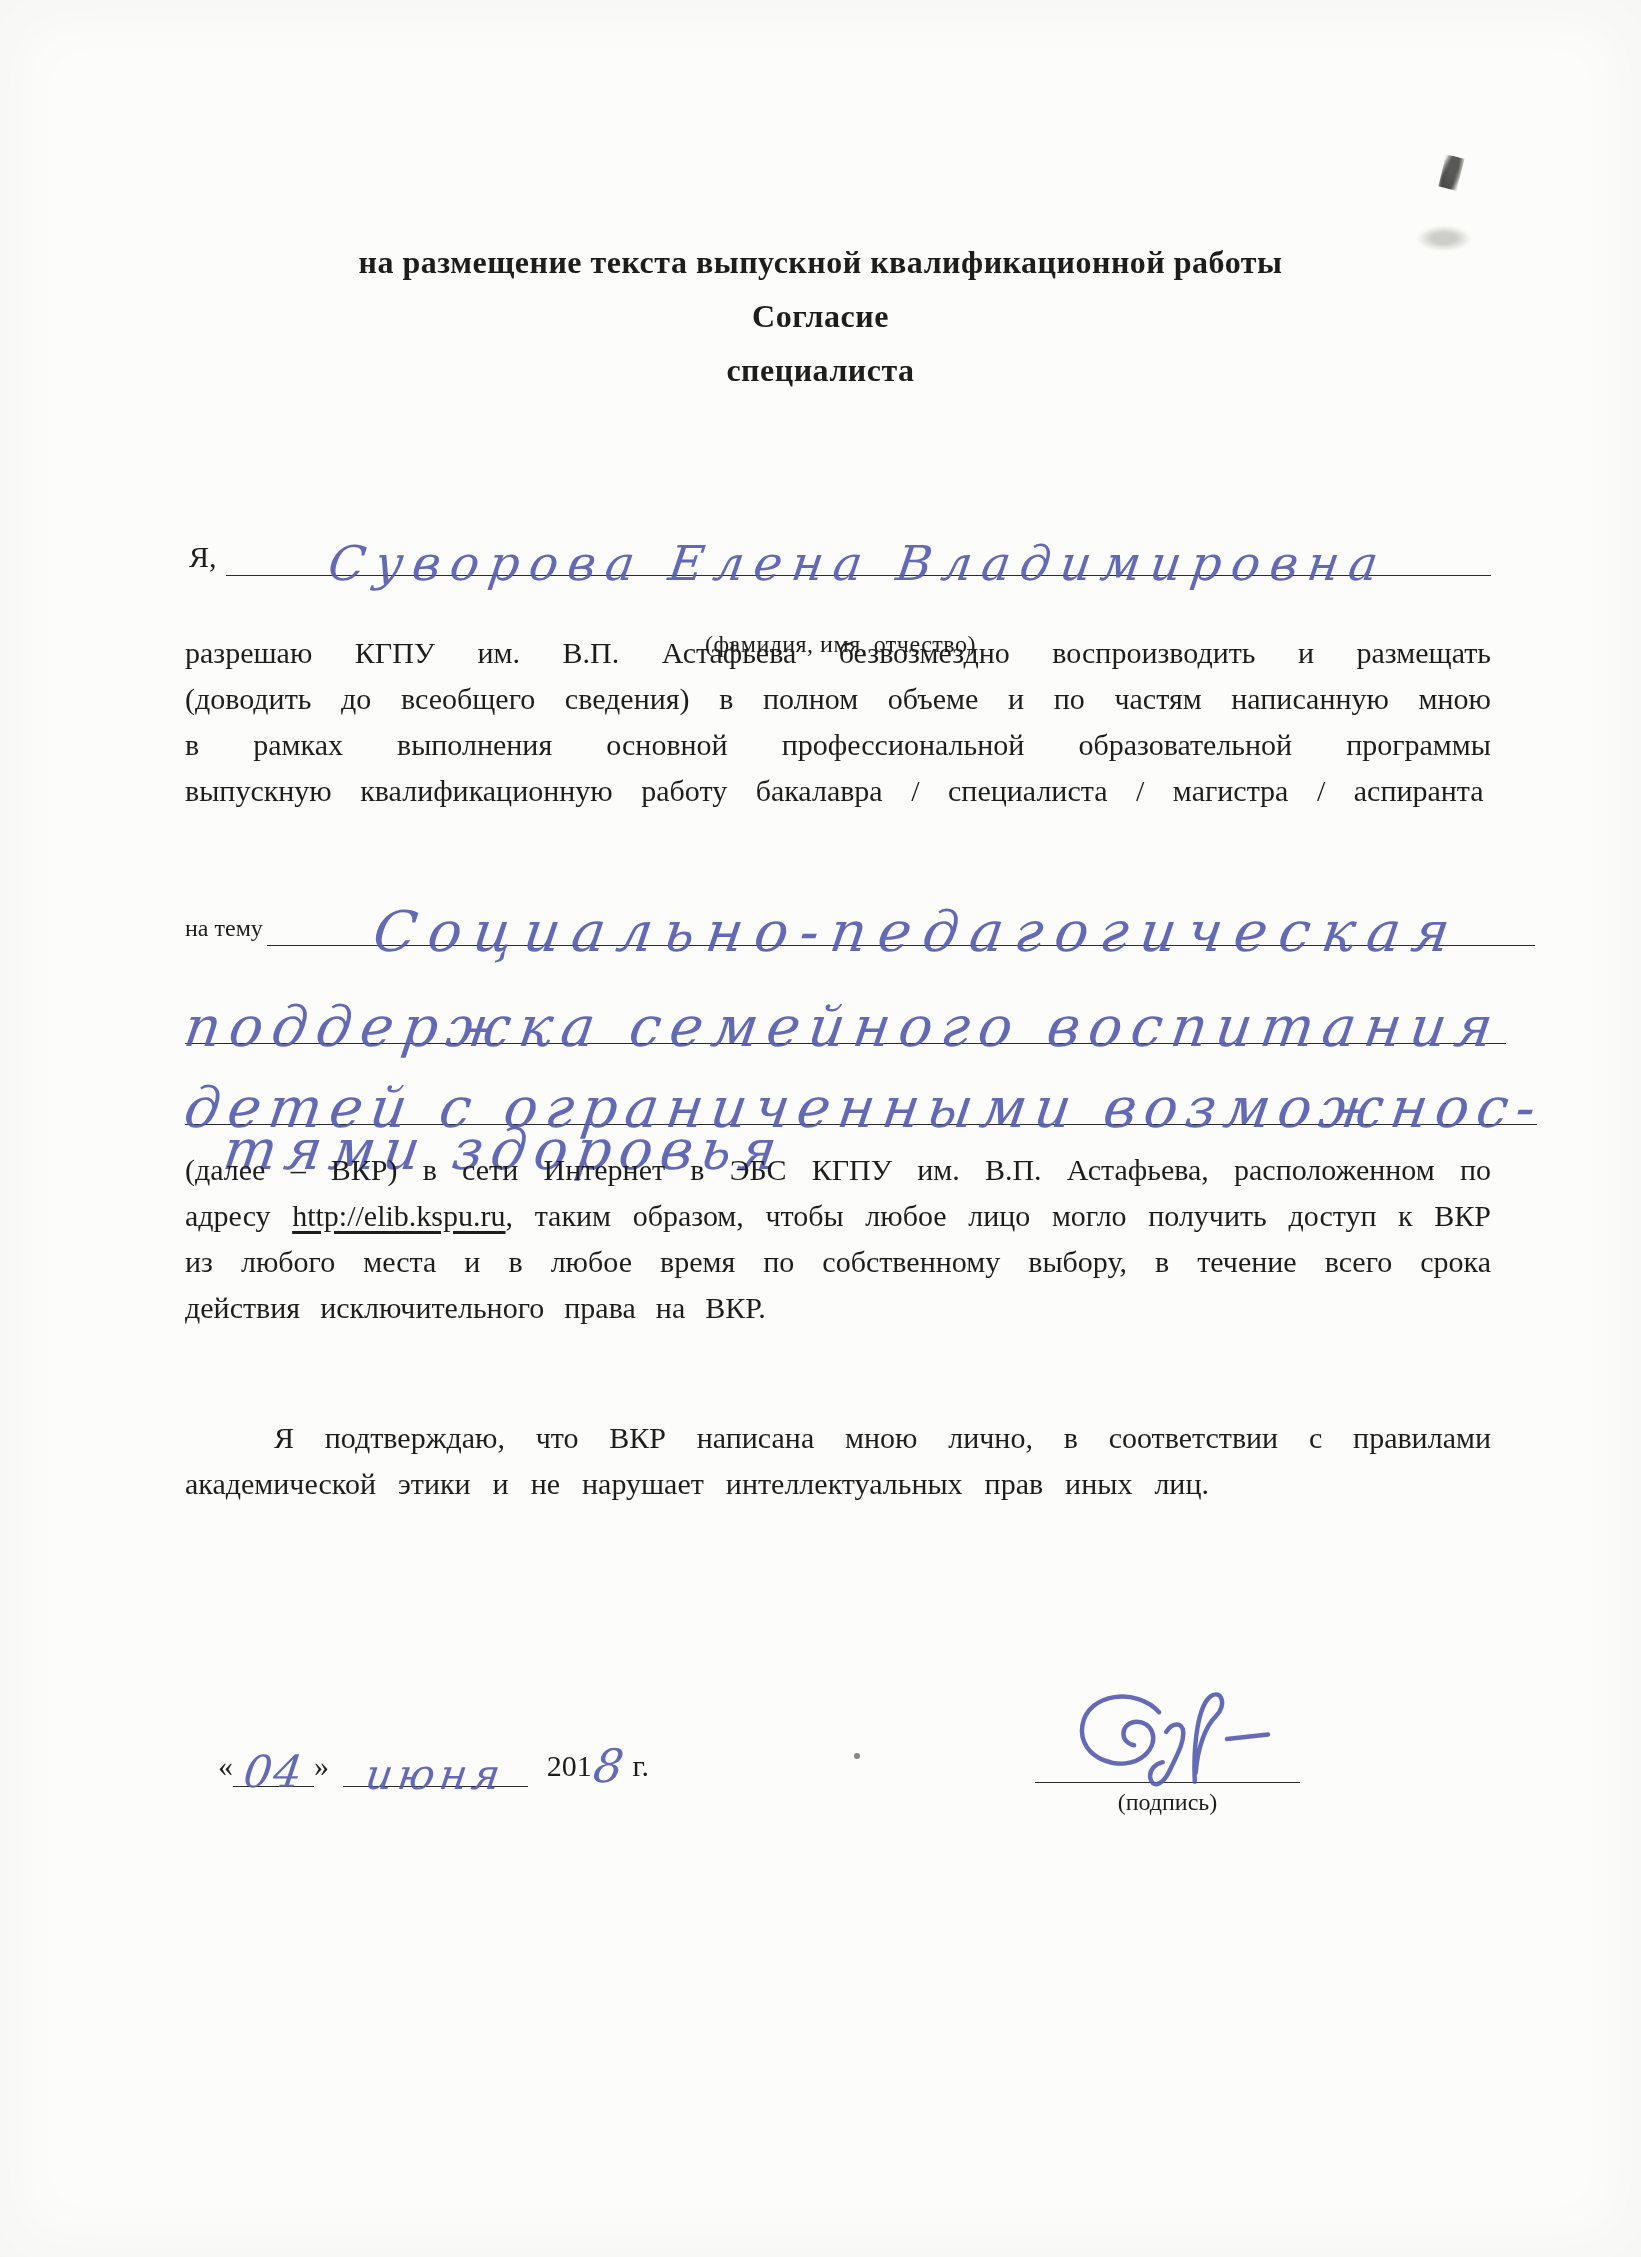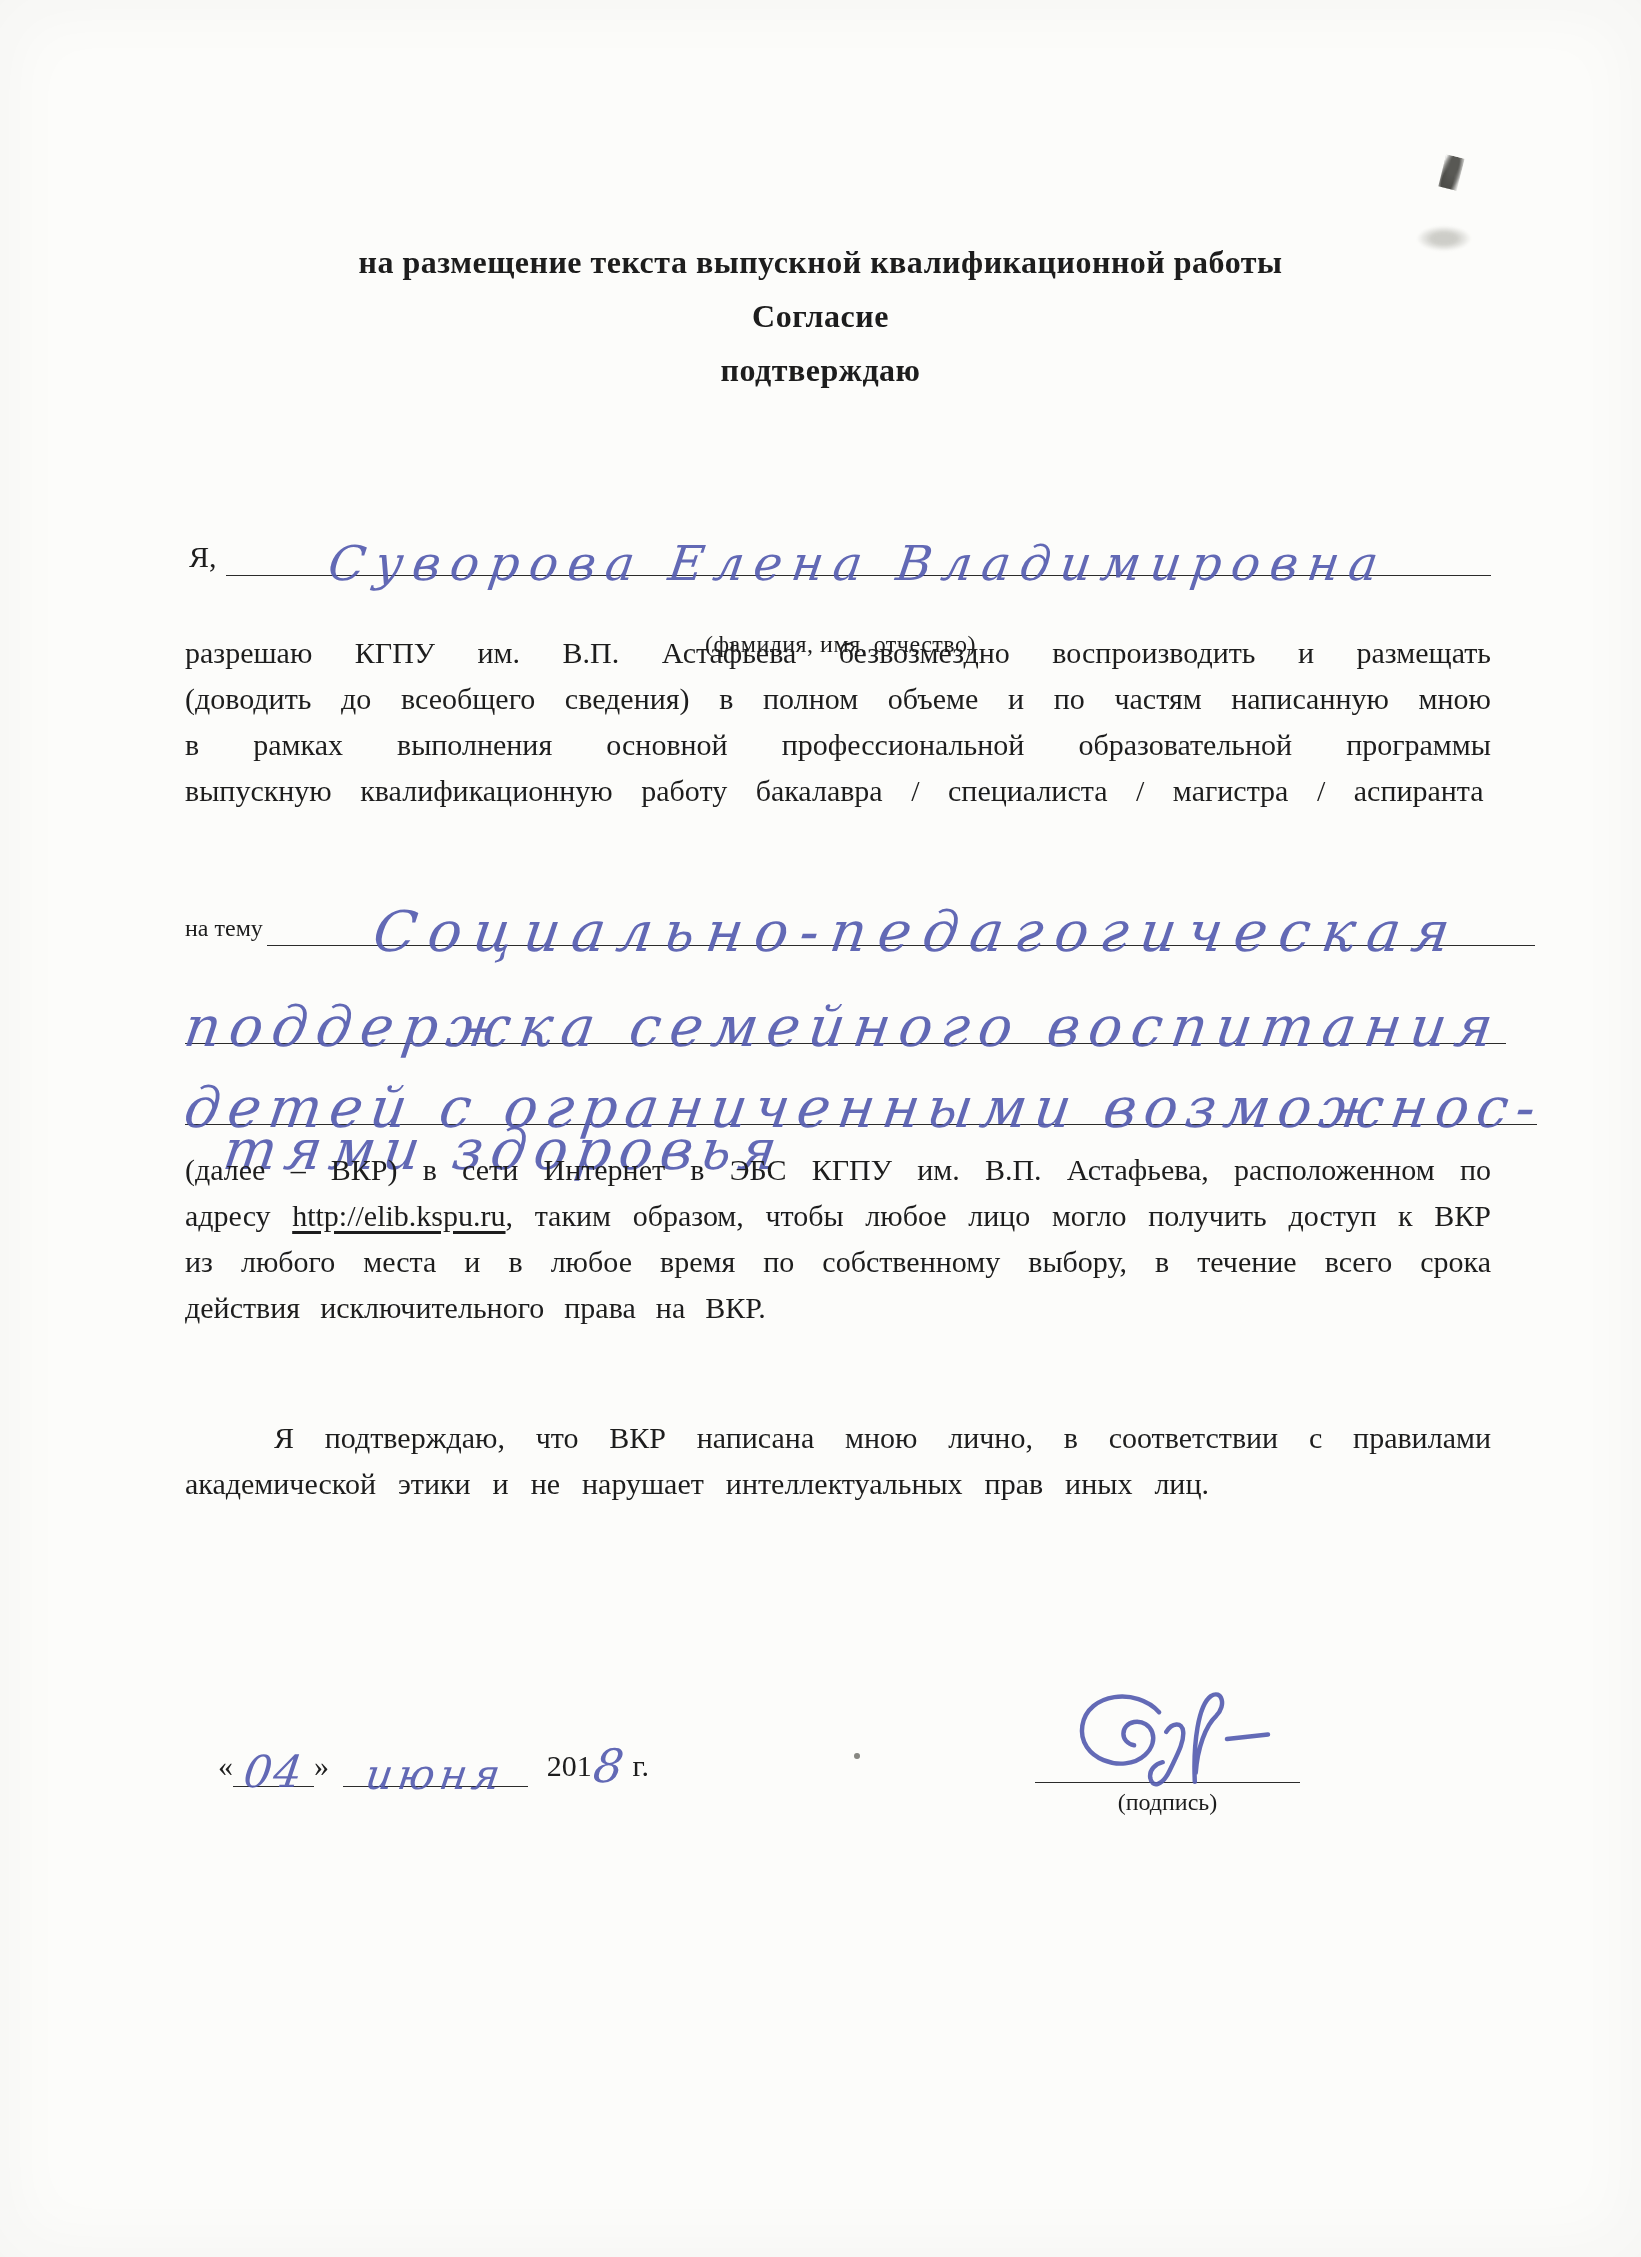--- a/index.html
+++ b/index.html
@@ -183,21 +183,21 @@
 
 <div class="page">
 
   <div class="smudge-dark"></div>
   <div class="smudge-light"></div>
   <div class="stray-dot"></div>
 
   <div class="title-block">
     <div>на размещение текста выпускной квалификационной работы</div>
     <div>Согласие</div>
-    <div>подтверждаю</div>
+    <div>специалиста</div>
   </div>
 
   <div class="name-row">
     <span class="name-prefix">Я,</span>
     <div class="blank-line">
       <span class="hw name-hw">Суворова Елена Владимировна</span>
     </div>
   </div>
   <div class="caption name-caption">(фамилия, имя, отчество)</div>
 

